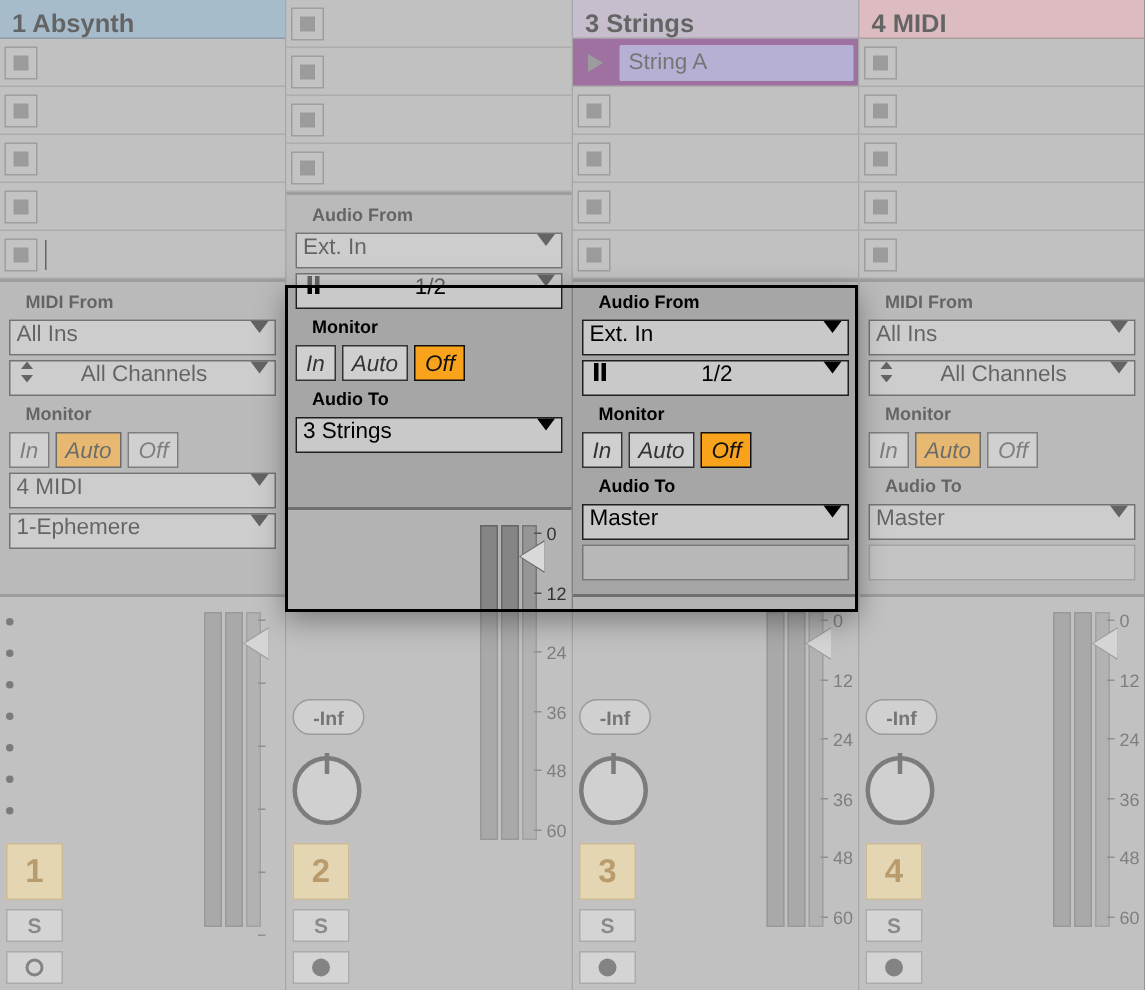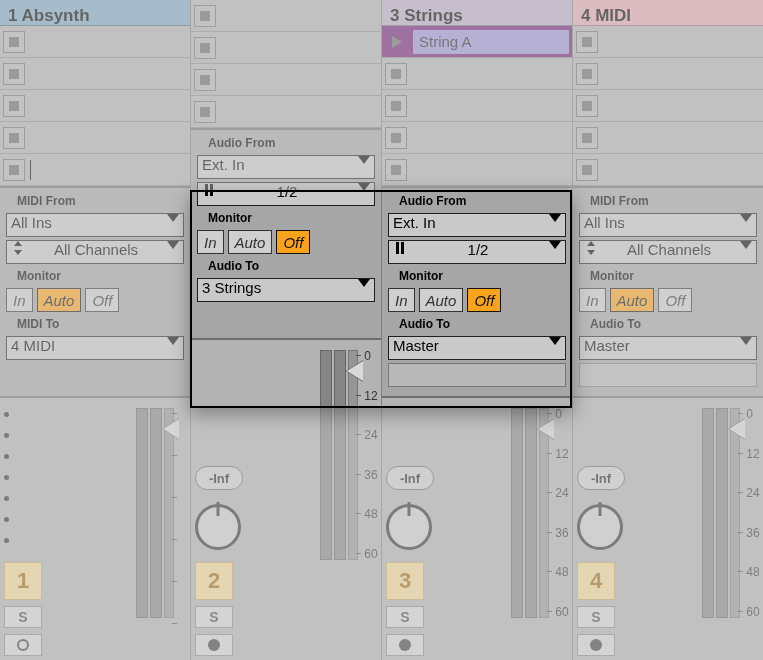--- a/index.html
+++ b/index.html
@@ -184,23 +184,26 @@
             </span>
             <span class="dd-text">All Channels</span>
             <span class="dd-arrow"></span>
           </div>
           <div class="io-label">Monitor</div>
           <div class="mon-row">
             <div class="mon-btn">In</div>
             <div class="mon-btn active">Auto</div>
             <div class="mon-btn">Off</div>
           </div>
-          <div class="io-label">MIDI To</div>
           <div class="dropdown">
             <span class="dd-text">4 MIDI</span>
+            <span class="dd-arrow"></span>
+          </div>
+          <div class="dropdown">
+            <span class="dd-text">1-Ephemere</span>
             <span class="dd-arrow"></span>
           </div>
         </div>
         <div class="mixer">
           <div class="mixer-left">
             <div class="send-dots">
               <span></span>
               <span></span>
               <span></span>
               <span></span>

